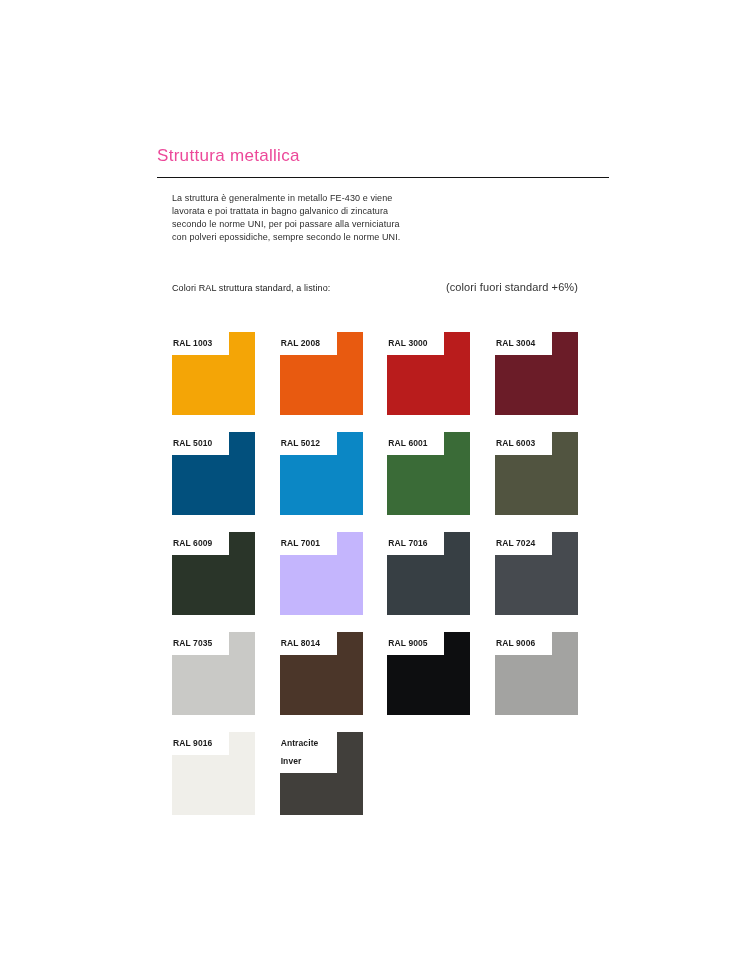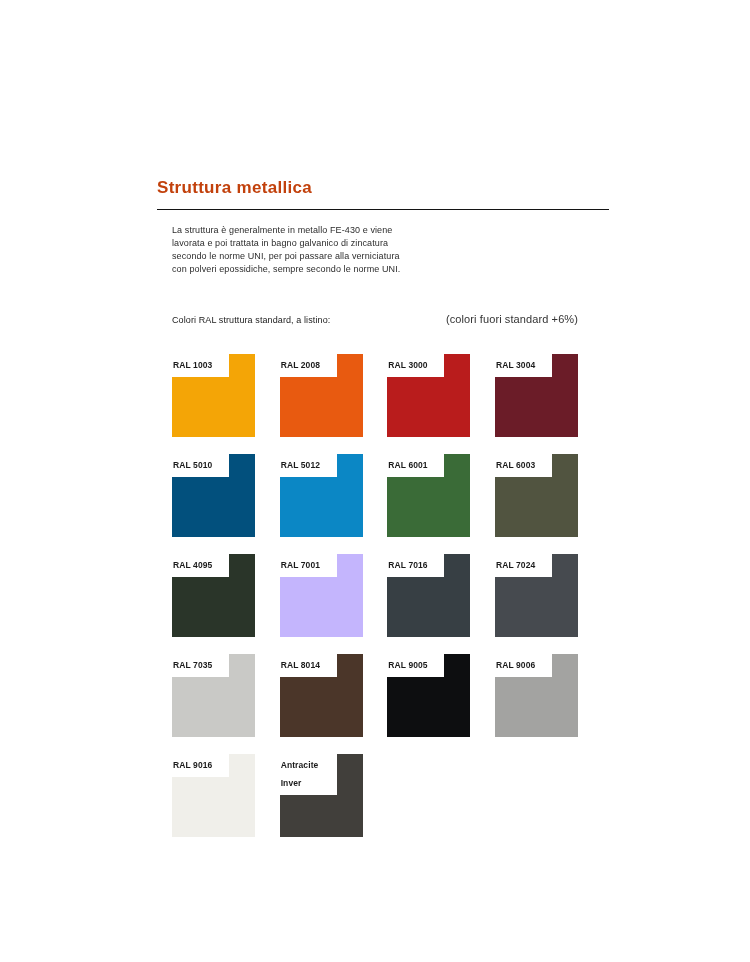--- a/index.html
+++ b/index.html
@@ -19,25 +19,24 @@
     background: #ffffff;
   }
   .content {
     position: absolute;
     left: 157px;
     top: 146px;
     width: 452px;
   }
   .page-title {
     font-size: 17px;
-    font-weight: 700;
-    color: #c2410c;
+    font-weight: 400;
+    color: #ec4899;
     letter-spacing: 0.3px;
     line-height: 20px;
-    margin-top: 32px;
   }
   .rule {
     margin-top: 11px;
     border: none;
     border-top: 1.5px solid #141414;
     width: 452px;
   }
   .inner {
     margin-left: 15px;
     width: 406px;
@@ -63,21 +62,21 @@
     color: #1b1b1b;
     letter-spacing: 0.1px;
   }
   .colors-note {
     font-size: 11px;
     font-weight: 400;
     color: #333333;
     letter-spacing: 0.1px;
   }
   .swatch-grid {
-    margin-top: 29px;
+    margin-top: 39px;
     width: 406px;
     display: grid;
     grid-template-columns: repeat(4, 83px);
     justify-content: space-between;
     row-gap: 17px;
   }
   .swatch {
     position: relative;
     width: 83px;
     height: 83px;
@@ -166,21 +165,21 @@
 
   <div class="swatch" style="background: rgb(81, 84, 64);">
     <div class="swatch-notch">
       <span class="swatch-label">RAL 6003</span>
     </div>
   </div>
 
 
   <div class="swatch" style="background: rgb(42, 53, 41);">
     <div class="swatch-notch">
-      <span class="swatch-label">RAL 4095</span>
+      <span class="swatch-label">RAL 6009</span>
     </div>
   </div>
 
   <div class="swatch" style="background: #c4b5fd;">
     <div class="swatch-notch">
       <span class="swatch-label">RAL 7001</span>
     </div>
   </div>
 
   <div class="swatch" style="background: rgb(55, 63, 68);">

